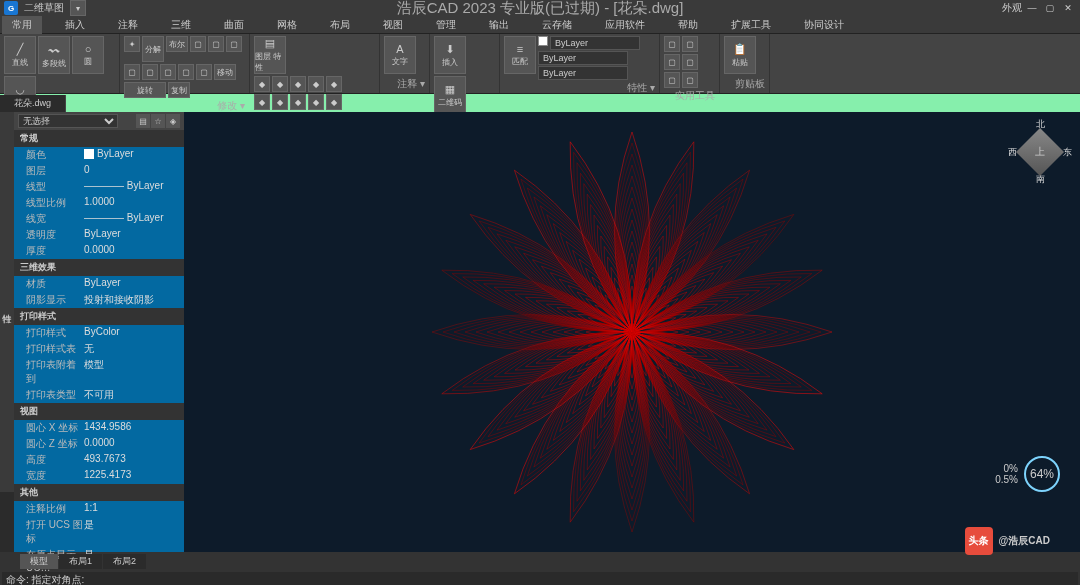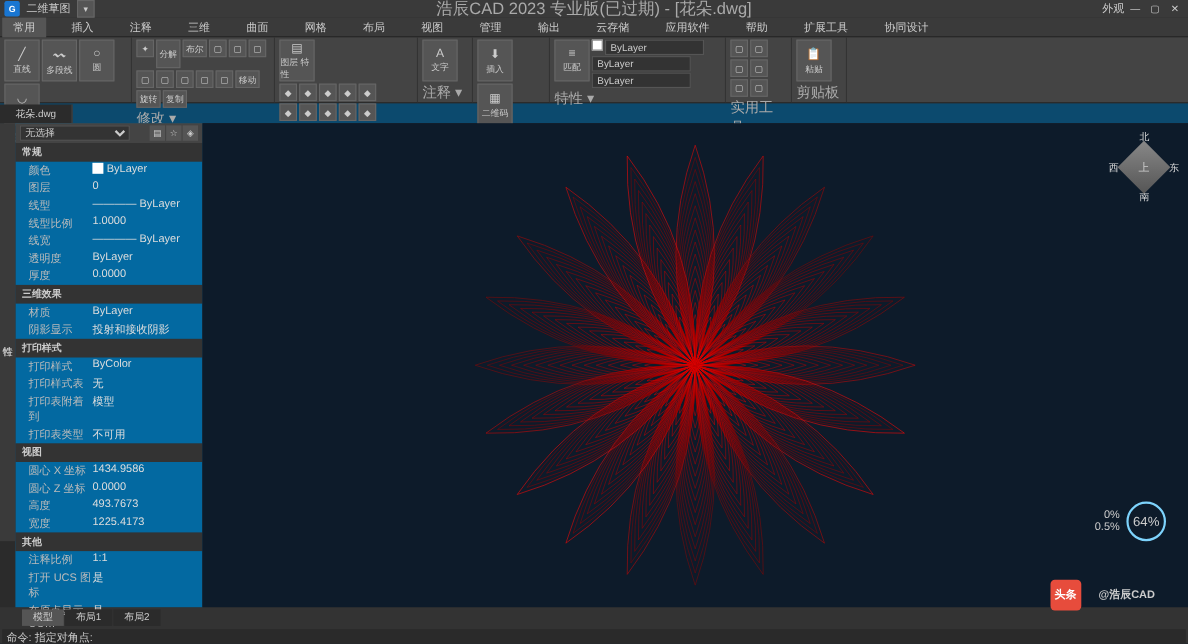--- a/index.html
+++ b/index.html
@@ -12,22 +12,22 @@
 .winbtn{width:16px;height:14px;display:flex;align-items:center;justify-content:center;font-size:9px;cursor:pointer}
 .menubar{height:18px;background:#3a3a3a;display:flex;align-items:center;gap:13px;padding-left:2px;border-bottom:1px solid #222}
 .tab{padding:2px 10px;font-size:10px;color:#ccc;cursor:pointer}
 .tab.active{background:#555}
 .ribbon{height:60px;background:#444;display:flex;border-bottom:1px solid #222}
 .panel{border-right:1px solid #333;padding:2px 4px;display:flex;flex-direction:column;justify-content:space-between}
 .panel-icons{display:flex;gap:2px;flex-wrap:wrap}
 .ico{width:22px;height:22px;background:#555;border:1px solid #666;display:flex;align-items:center;justify-content:center;font-size:11px;cursor:pointer}
 .ico.lg{width:32px;height:38px;flex-direction:column;gap:1px}
 .ico.sm{width:16px;height:16px;font-size:8px}
-.panel-label{font-size:13px;text-align:left;color:#aaa;padding-top:1px}
-.filetab{height:18px;background:#0c4a6e;display:flex;align-items:center}
+.panel-label{font-size:10px;text-align:right;color:#aaa;padding-top:1px}
+.filetab{height:18px;background:#86efac;display:flex;align-items:center}
 .filetab span{padding:2px 14px;background:#2b2b2b;font-size:9px;border-right:1px solid #444}
 .main{display:flex;height:440px}
 .side{width:170px;background:#0369a1;display:flex;flex-direction:column;font-size:9px}
 .side-hdr{padding:2px 4px;background:#444;display:flex;justify-content:space-between;align-items:center}
 .side-hdr select{background:#333;border:1px solid #555;color:#ccc;font-size:9px;width:100px}
 .side-icons{display:flex;gap:1px}
 .side-icons span{width:14px;height:14px;background:#555;font-size:8px;display:flex;align-items:center;justify-content:center}
 .prop-hdr{padding:2px 6px;background:#333;font-size:9px;font-weight:bold}
 .prop-row{display:flex;padding:1px 0;font-size:9px}
 .prop-row .k{width:70px;padding-left:12px;color:#bbb}
@@ -39,21 +39,21 @@
 .navcube .cube{width:34px;height:34px;background:linear-gradient(135deg,#888,#555);position:absolute;left:13px;top:13px;transform:rotate(45deg);display:flex;align-items:center;justify-content:center}
 .navcube .dir{position:absolute;font-size:9px;color:#ddd}
 .zoomind{position:absolute;right:20px;bottom:60px;display:flex;align-items:center;gap:6px}
 .zoomind .circ{width:36px;height:36px;border:2px solid #7dd3fc;border-radius:50%;display:flex;align-items:center;justify-content:center;font-size:12px}
 .layouttabs{height:18px;background:#333;display:flex;align-items:center;padding-left:20px;gap:1px}
 .layouttabs span{padding:1px 10px;font-size:9px;background:#2b2b2b;cursor:pointer}
 .layouttabs span.active{background:#555}
 .cmdline{height:28px;background:#333;padding:2px;font-size:9px}
 .cmdline .row{display:flex;gap:4px;padding:1px 4px;background:#2a2a2a;margin-bottom:1px}
 .sidev{position:absolute;left:0;top:112px;width:14px;height:380px;background:#3a3a3a;writing-mode:vertical-lr;font-size:9px;padding-top:10px;text-align:center}
-.watermark{position:absolute;right:30px;bottom:30px;font-size:24px;color:#fff;font-weight:bold;display:flex;align-items:center;gap:16px}
+.watermark{position:absolute;right:30px;bottom:30px;font-size:24px;color:#fff;font-weight:bold;display:flex;align-items:center;gap:6px}
 .watermark .wlogo{width:28px;height:28px;background:#e74c3c;border-radius:4px;display:flex;align-items:center;justify-content:center;color:#fff;font-size:10px}
 .combo{background:#333;border:1px solid #555;color:#ccc;font-size:9px;padding:1px 14px 1px 4px;width:90px}
 .colorsw{display:inline-block;width:10px;height:10px;background:#fff;border:1px solid #888;vertical-align:middle;margin-right:2px}
 </style>
 </head>
 <body>
 
 <div class="titlebar">
   <div class="left">
     <div class="logo">G</div>
@@ -104,21 +104,21 @@
       <div class="ico sm" style="width:auto;padding:0 2px">布尔</div>
       <div class="ico sm">▢</div>
       <div class="ico sm">▢</div>
       <div class="ico sm">▢</div>
       <div class="ico sm">▢</div>
       <div class="ico sm">▢</div>
       <div class="ico sm">▢</div>
       <div class="ico sm">▢</div>
       <div class="ico sm">▢</div>
       <div class="ico sm" style="width:auto;padding:0 2px">移动</div>
-      <div class="ico sm" style="width:auto;padding:0 2px">旋转</div>
+      <div class="ico sm" style="width:auto;padding:0 12px">旋转</div>
       <div class="ico sm" style="width:auto;padding:0 2px">复制</div>
     </div>
     <div class="panel-label">修改 ▾</div>
   </div>
   <div class="panel" style="width:130px">
     <div class="panel-icons">
       <div class="ico lg">▤<div style="font-size:8px">图层
 特性</div></div>
       <div style="display:flex;flex-wrap:wrap;gap:2px;width:90px">
         <div class="ico sm">◆</div>

